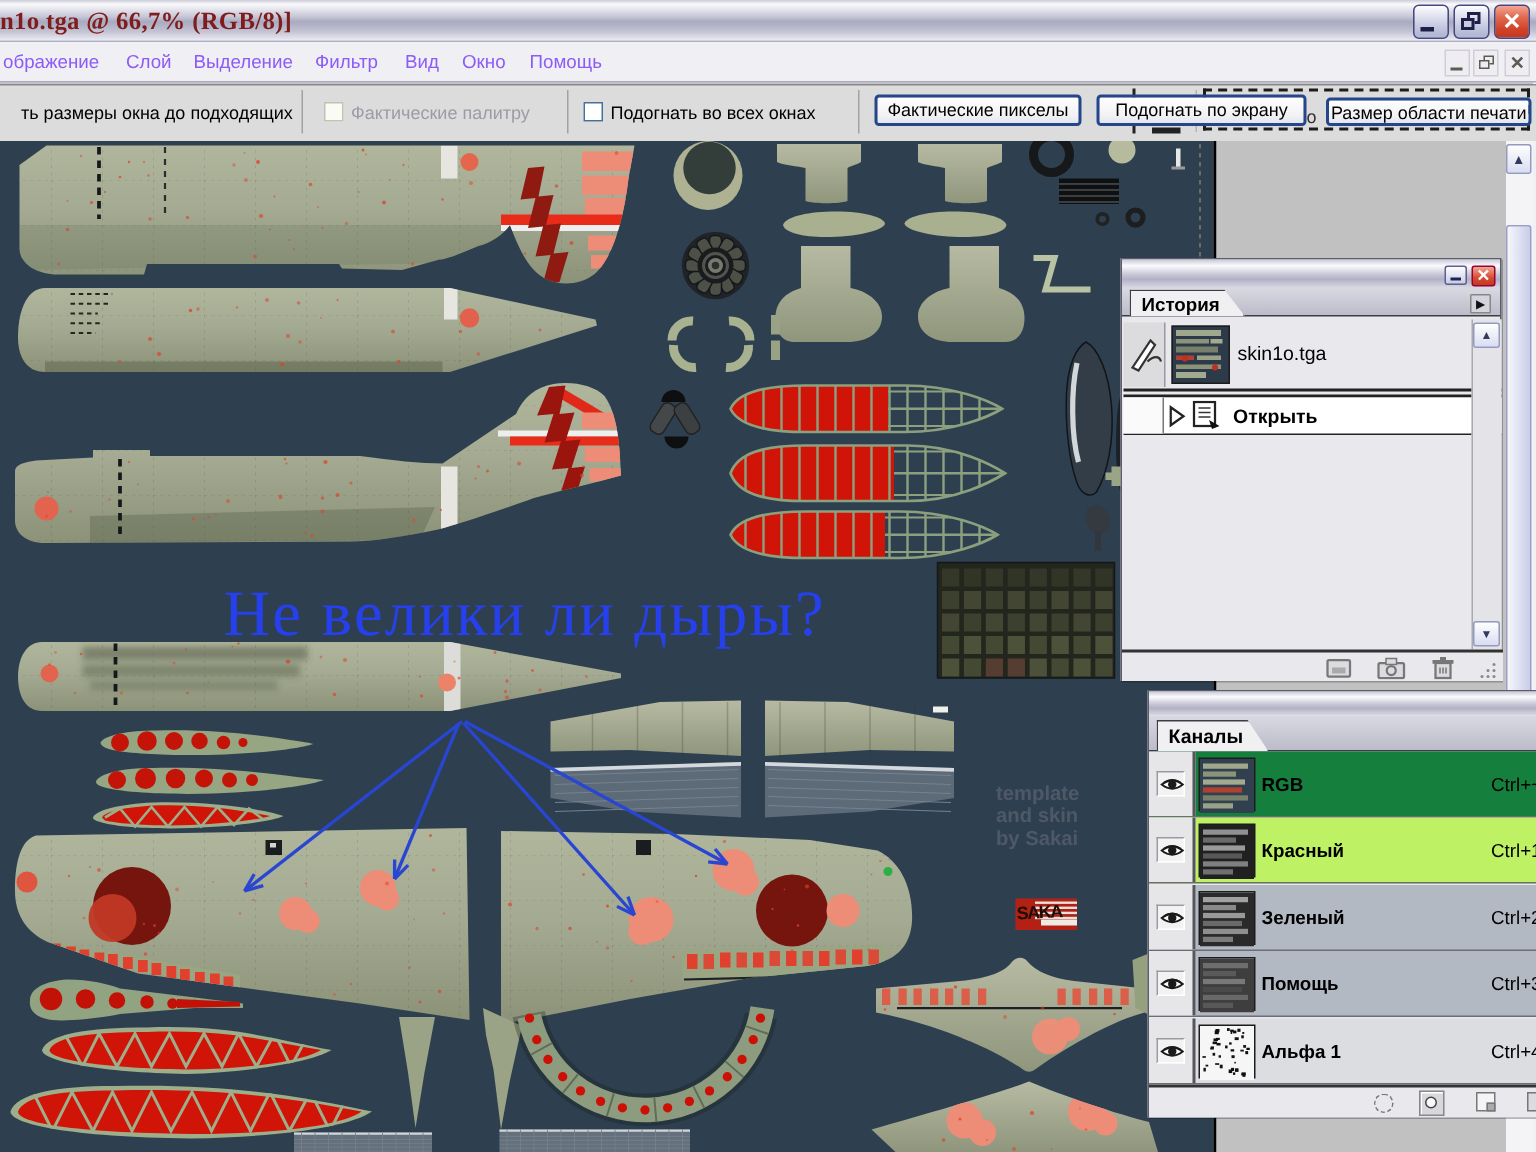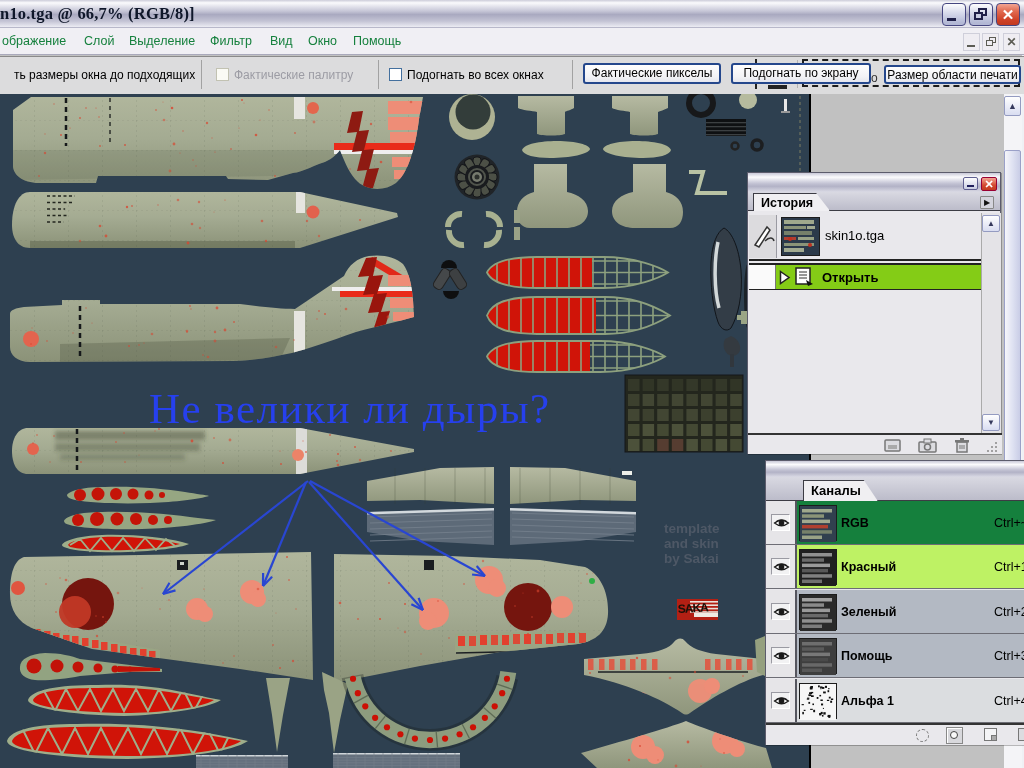--- a/index.html
+++ b/index.html
@@ -1,21 +1,21 @@
 <!DOCTYPE html>
 <html><head><meta charset="utf-8"><style>
 *{margin:0;padding:0;box-sizing:border-box;}
 body{width:1024px;height:768px;overflow:hidden;position:relative;font-family:"Liberation Sans",sans-serif;background:#c1c1c1;}
 .abs{position:absolute;}
 .titlebar{left:0;top:0;width:1024px;height:28px;background:linear-gradient(180deg,#ccccd9 0%,#fafafc 10%,#c5c5d6 40%,#a9a9c0 52%,#c3c3d4 75%,#e9e9f1 95%,#9d9db4 100%);}
-.titletext{left:0;top:4px;font-family:"Liberation Serif",serif;font-weight:bold;font-size:16.5px;color:#0f172a;white-space:nowrap;letter-spacing:0.2px;}
+.titletext{left:0;top:4px;font-family:"Liberation Serif",serif;font-weight:bold;font-size:16.5px;color:#7f1d1d;white-space:nowrap;letter-spacing:0.2px;}
 .tbtn{top:3px;width:24px;height:23px;border-radius:4px;border:1px solid #464680;}
 .tbtn.sil{background:linear-gradient(180deg,#fdfdfe,#d5d8ea 45%,#b3b8d5 90%);}
 .tbtn.red{background:linear-gradient(180deg,#f2a492 0%,#e16a50 35%,#cf4228 75%,#c23a20 100%);}
-.menubar{left:0;top:28px;width:1024px;height:27px;background:#f0eff4;border-bottom:1px solid #a9a9bb;font-size:12.5px;color:#15803d;}
+.menubar{left:0;top:28px;width:1024px;height:27px;background:#f0eff4;border-bottom:1px solid #a9a9bb;font-size:12.5px;color:#8b5cf6;}
 .menubar span{position:absolute;top:6px;}
 .dbtn{top:33px;width:17px;height:18px;background:#efedf2;border:1px solid #cfcfda;color:#5c5c54;}
 .optbar{left:0;top:56px;width:1024px;height:38px;background:#dcdcdd;border-top:1px solid #8a8a8a;font-size:12px;color:#000;}
 .vsep{top:60px;width:1px;height:29px;background:#a2a2a2;}
 .cb{top:68px;width:13px;height:13px;background:#fff;}
 .pbtn{top:63px;height:21px;border:2px solid #24478c;border-radius:3px;background:linear-gradient(180deg,#fefefe,#f2f2f5 70%,#e4e6ee);font-size:12px;text-align:center;line-height:17px;color:#000;}
 .canvas{left:0;top:94px;width:809px;height:674px;background:#364454;}
 .palette{background:#e9e8ec;border:1px solid #5c5c6c;box-shadow:1px 1px 0 rgba(0,0,0,0.25);}
 .ptitle{left:0;top:0;width:100%;height:19px;background:linear-gradient(180deg,#c9c9d8 0%,#fbfbfd 22%,#c3c3d4 55%,#b2b2c6 70%,#dadae5 100%);}
 .ptab{height:19px;background:linear-gradient(180deg,#d9d9e2,#bcbcca);border-bottom:1px solid #3c3c44;}
@@ -856,21 +856,21 @@
    <rect x="2" y="25" width="30" height="3" fill="#8b9478"></rect>
         <rect x="2" y="30" width="20" height="4" fill="#a2aa90"></rect>
    <circle cx="8" cy="21" r="2" fill="#c03020"></circle>
         <circle cx="28" cy="27" r="2" fill="#c03020"></circle>
   </svg>
  </div>
  <div class="abs" style="left:77px;top:55px;font-size:13px;">skin1o.tga</div>
  <div class="abs" style="left:1px;top:86px;width:252px;height:2px;background:#222;"></div>
  <div class="abs" style="left:1px;top:90px;width:252px;height:2px;background:#222;"></div>
 
- <div class="abs" style="left:1px;top:92px;width:252px;height:25px;background:#84cc16;border-bottom:1px solid #222;">
+ <div class="abs" style="left:1px;top:92px;width:252px;height:25px;background:#ffffff;border-bottom:1px solid #222;">
   <div style="position:absolute;left:0;top:0;width:27px;height:24px;background:#fafafa;border-right:1px solid #777;"></div>
   <svg style="position:absolute;left:30px;top:5px;" width="12" height="15">
         <path d="M1.5,1.5 L10,7.5 L1.5,13.5 Z" fill="#fdfdfd" stroke="#222" stroke-width="1.5"></path>
       </svg>
   <svg style="position:absolute;left:44px;top:2px;" width="22" height="21">
         <rect x="3" y="1" width="14" height="16" fill="#fff" stroke="#222" stroke-width="1.5"></rect>
         <line x1="6" y1="5" x2="14" y2="5" stroke="#333"></line>
         <line x1="6" y1="8" x2="14" y2="8" stroke="#333"></line>
         <line x1="6" y1="11" x2="14" y2="11" stroke="#333"></line>
         <path d="M13,13 L20,17 L15,19 Z" fill="#111"></path>
@@ -907,21 +907,21 @@
         <circle cx="6" cy="6" r="1" fill="#888"></circle>
         <circle cx="10" cy="6" r="1" fill="#888"></circle>
         <circle cx="10" cy="2" r="1" fill="#888"></circle>
       </svg>
  </div>
 </div>
 
 <div class="abs palette" style="left:765px;top:460px;width:259px;height:285px;border-right:none;">
  <div class="abs ptitle" style="height:16px;"></div>
  <div class="abs ptab" style="left:0;top:16px;width:100%;height:24px;"></div>
- <div class="abs tab" style="left:5px;top:19px;height:21px;font-size:13px;margin-left:32px;">Каналы</div>
+ <div class="abs tab" style="left:5px;top:19px;height:21px;font-size:13px;">Каналы</div>
 <div class="chrow" style="top:40px;height:44px;background:#15803d;">
   <div class="eye">
         <div style="position:absolute;left:5px;top:50%;margin-top:-9px;width:19px;height:17px;background:#f2f2f3;border:1px solid #9a9aa2;border-right-color:#fff;border-bottom-color:#fff;">
           <svg width="17" height="12" style="position:absolute;left:1px;top:2px;">
             <path d="M1.5,6 Q8.5,0.5 15.5,6 Q8.5,11.5 1.5,6 Z" fill="#fdfdfd" stroke="#1a1a1a" stroke-width="1.3"></path>
             <circle cx="8.5" cy="6" r="2.8" fill="#1a1a1a"></circle>
             <path d="M3,4.5 Q8.5,1 14,4.5" fill="none" stroke="#1a1a1a" stroke-width="0.9"></path>
           </svg>
         </div>
       </div>

